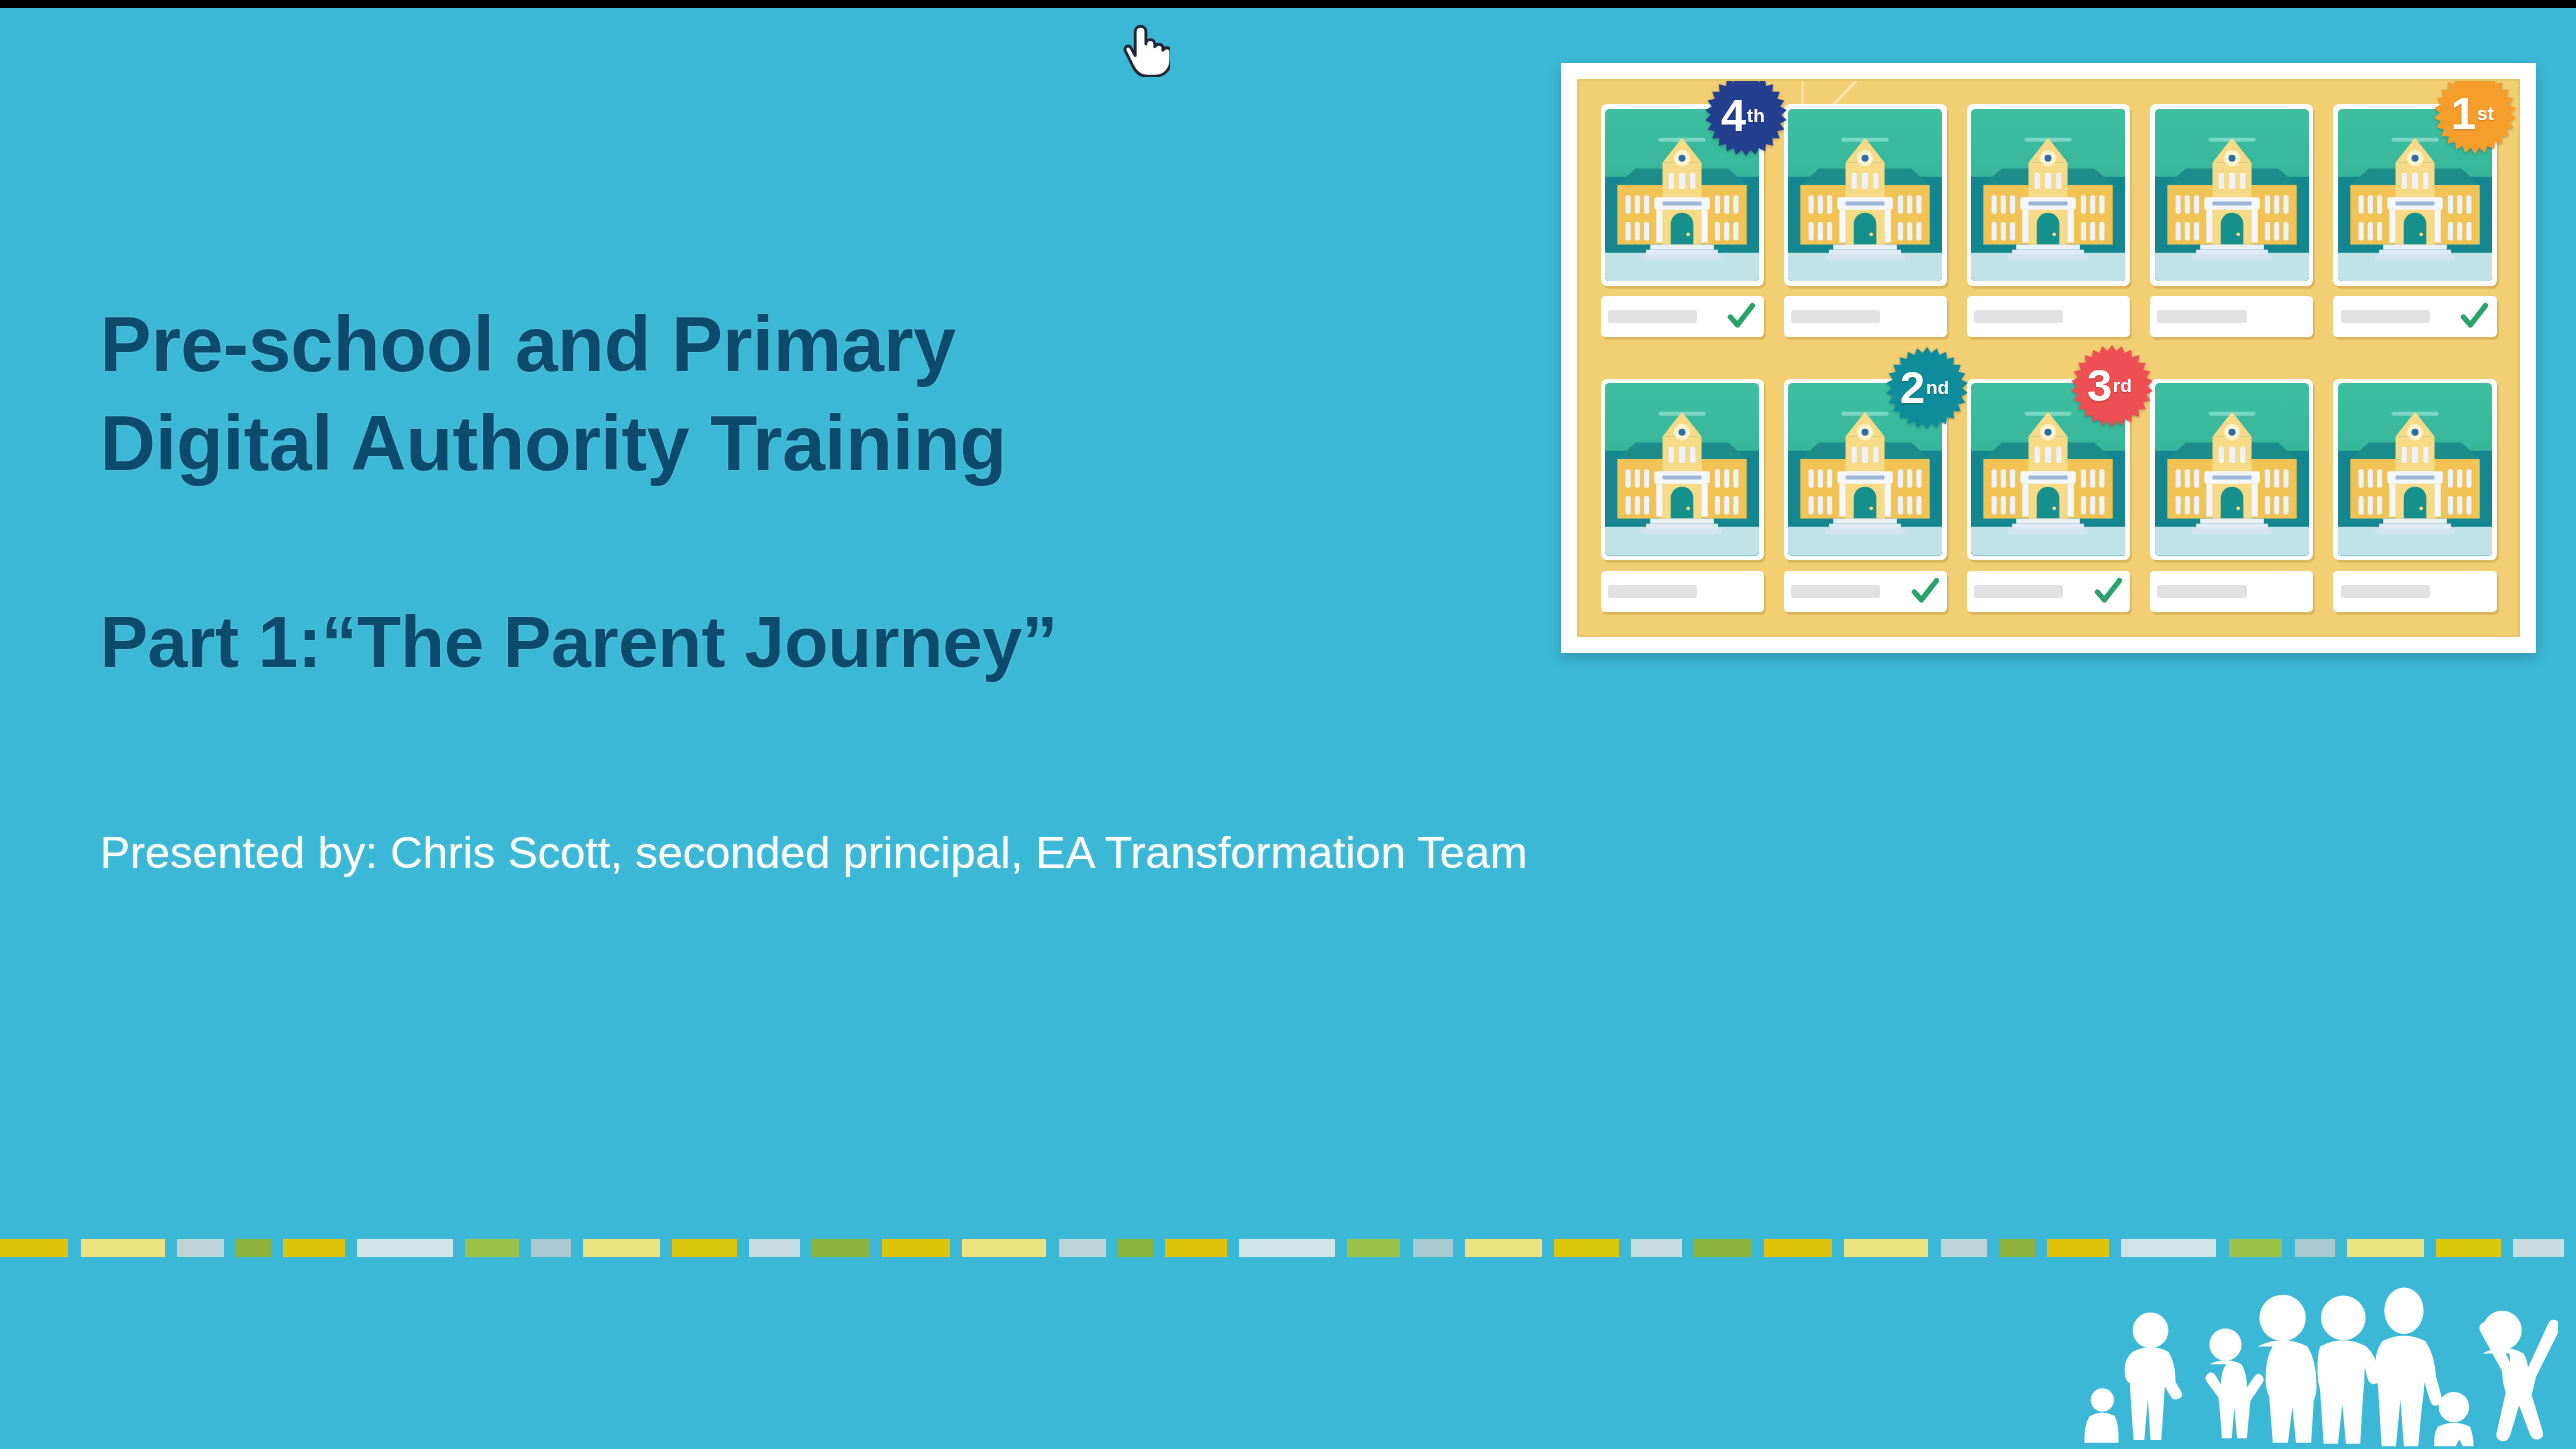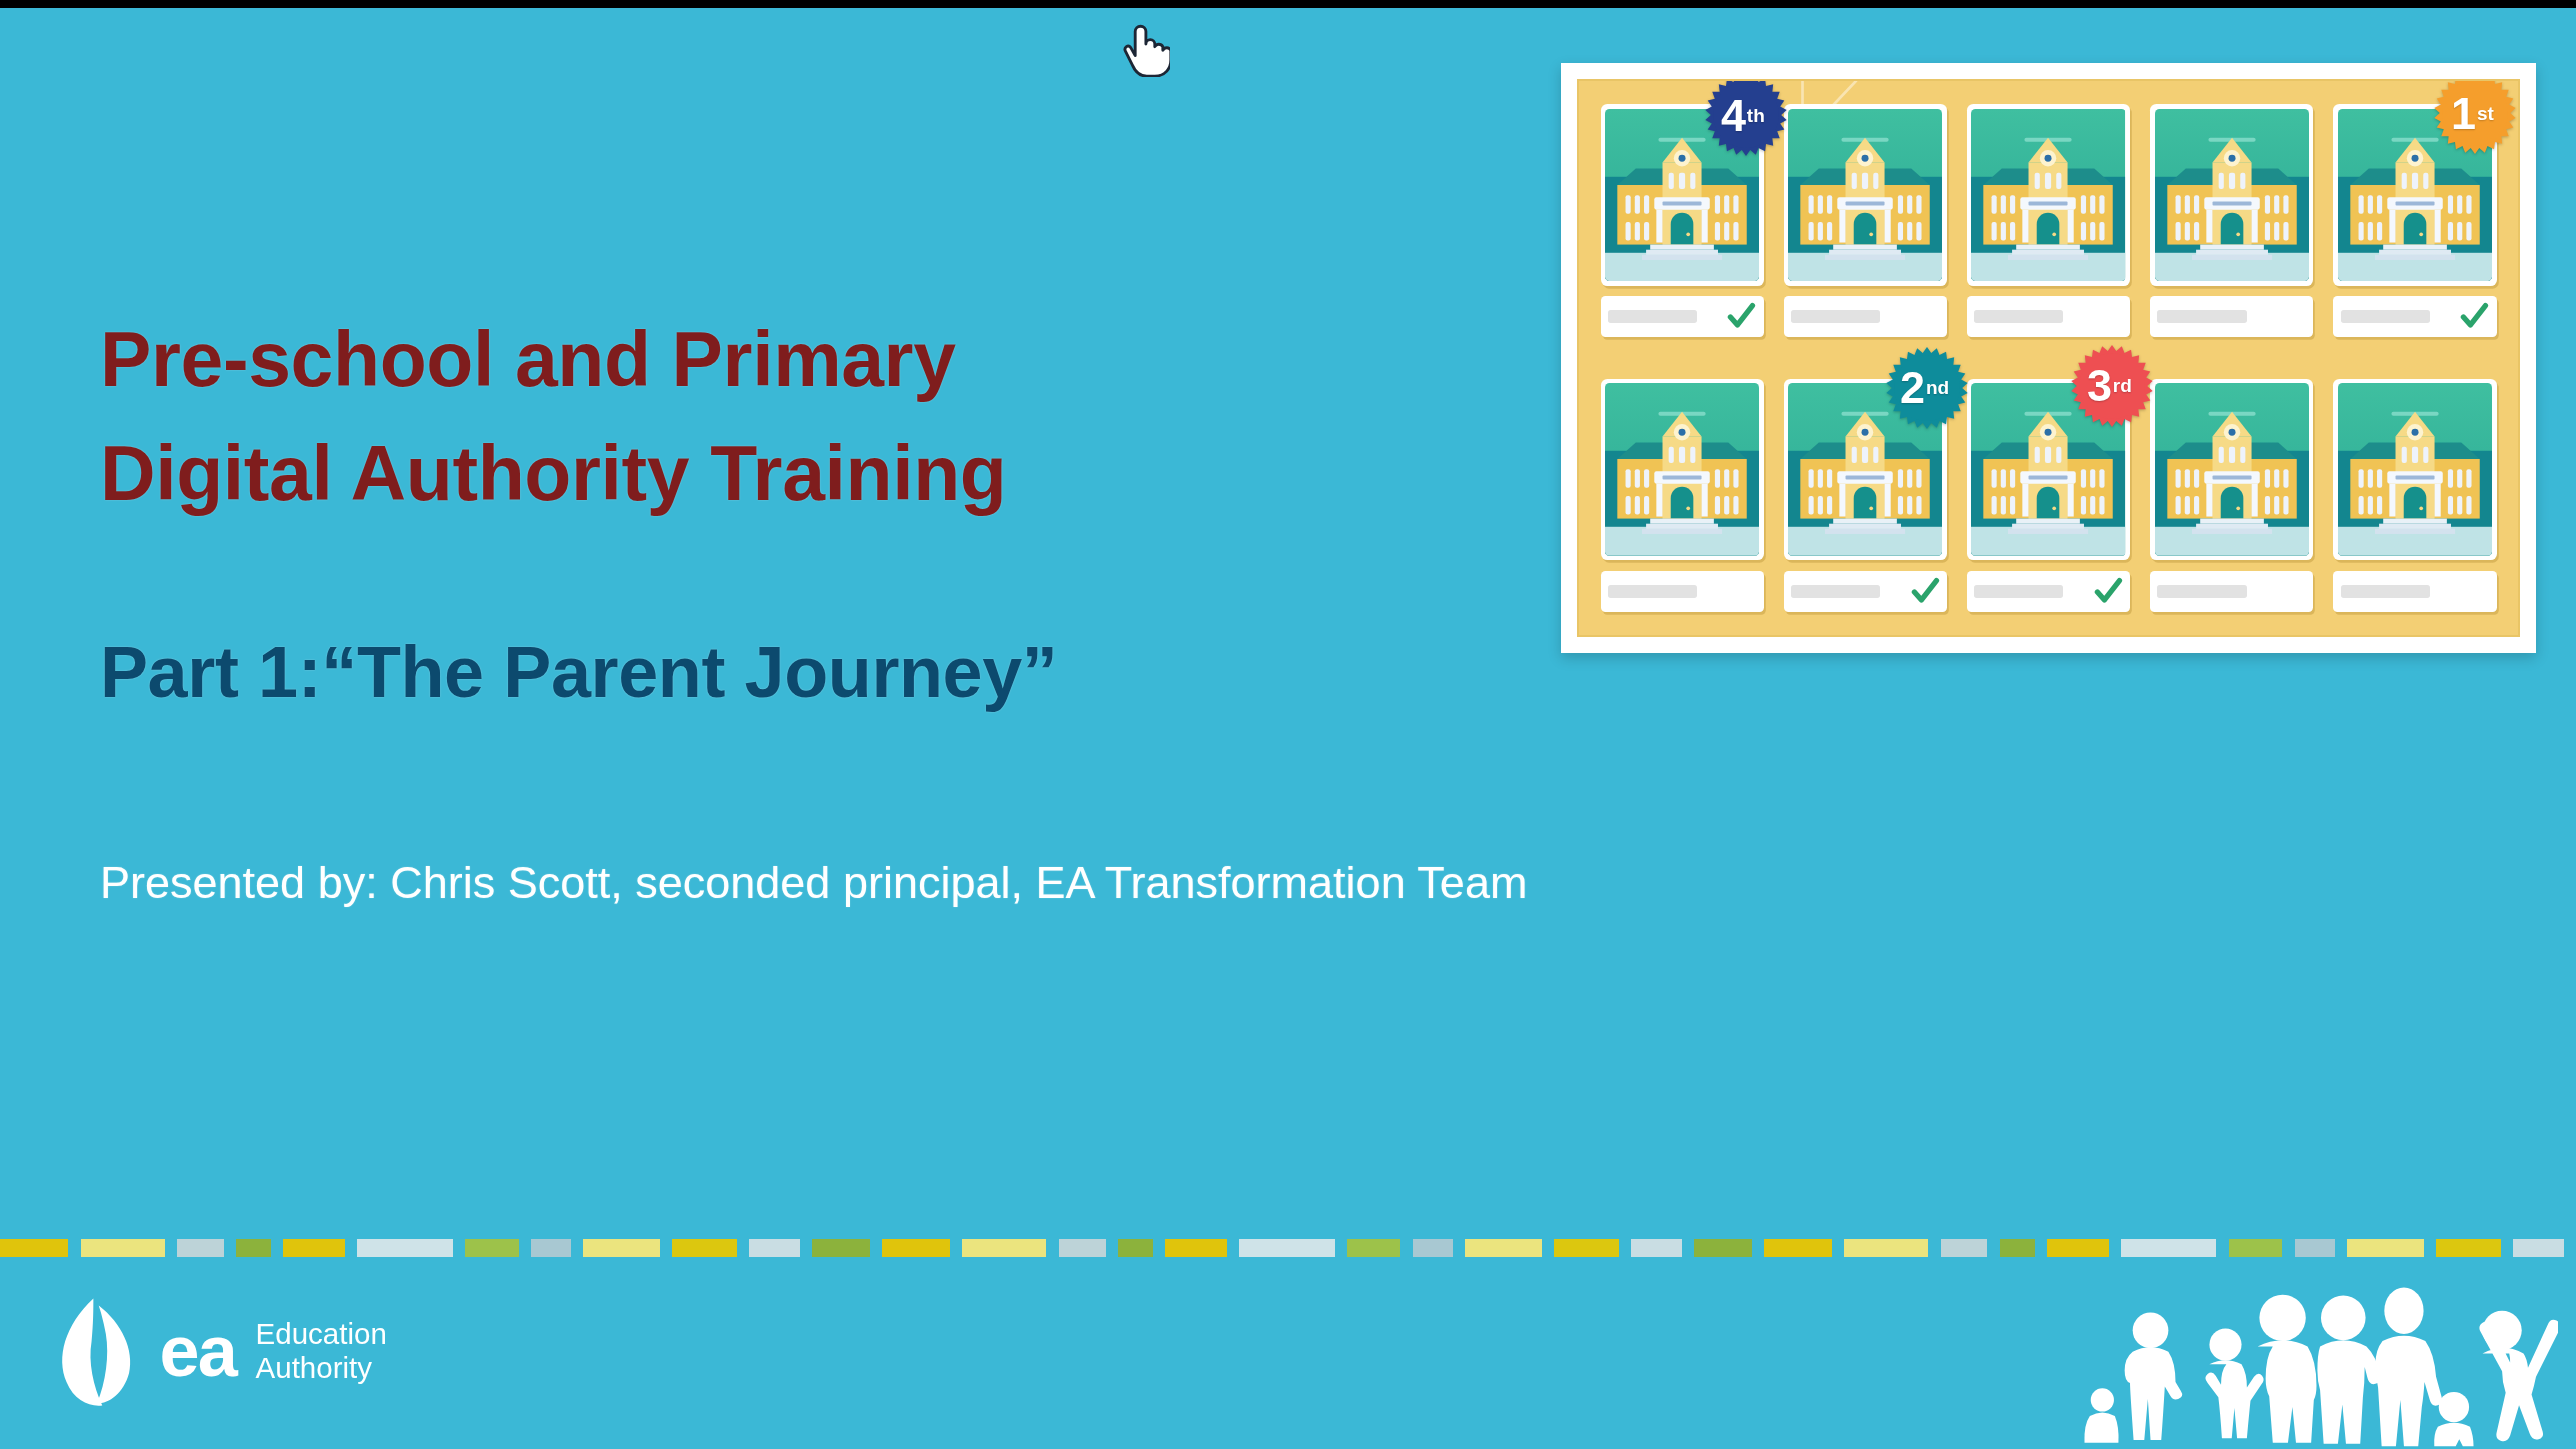--- a/index.html
+++ b/index.html
@@ -15,26 +15,25 @@
   }
   .topbar{
     position:absolute;left:0;top:0;width:2576px;height:8px;background:#000;z-index:60;
   }
 
   
   .text-col{
     position:absolute;left:100px;top:295px;width:1431px;
   }
   .title{
-    color:#7f1d1d;font-weight:bold;
+    color:#0c4a6e;font-weight:bold;
     font-size:77px;line-height:1.28;
     letter-spacing:-0.4px;
     text-shadow:0 0 1.8px rgba(255,255,255,.35);
     white-space:nowrap;
-    margin-top:15px;
   }
   .part{
     color:#0c4a6e;font-weight:bold;
     font-size:72px;line-height:1.2;
     margin-top:107px;
     letter-spacing:-0.4px;
     text-shadow:0 0 1.8px rgba(255,255,255,.35);
     white-space:nowrap;
   }
   .intake{
@@ -900,31 +899,20 @@
       <div class="dash" style="width: 79px; background: rgb(235, 228, 126);"></div>
       <div class="dash" style="width: 12.5px; background: transparent;"></div>
       <div class="dash" style="width: 66px; background: rgb(220, 199, 15);"></div>
       <div class="dash" style="width: 12.5px; background: transparent;"></div>
       <div class="dash" style="width: 52px; background: rgb(201, 221, 227);"></div>
       <div class="dash" style="width: 12.5px; background: transparent;"></div>
     </div>
 
   <div class="footer">
 
-    <div class="ea-logo">
-      <svg class="ea-mark" viewBox="0 0 120 130">
-        <path d="M52 6 C20 36 10 72 22 100 C30 120 48 128 62 126 C52 104 46 78 50 54 C52 34 52 18 52 6 Z" fill="#ffffff"></path>
-        <path d="M58 14 C84 34 98 64 92 90 C86 112 70 124 56 124 C66 100 70 70 66 46 C63 30 60 20 58 14 Z" fill="#ffffff"></path>
-      </svg>
-      <div class="ea-word">ea</div>
-      <div class="ea-sub">
-        <div>Education</div>
-        <div>Authority</div>
-      </div>
-    </div>
 
     <svg class="kids" viewBox="0 0 540 195">
       <g fill="#ffffff">
 
         <circle cx="30" cy="140" r="13"></circle>
         <path d="M16 158 q14 -8 28 0 q5 12 4 30 h-38 q-1 -20 6 -30 Z"></path>
 
         <circle cx="84" cy="62" r="20"></circle>
         <path d="M64 86 q20 -10 40 0 q8 12 8 34 l6 10 q4 6 -3 9 q-6 2 -9 -4 l-6 -10 q-2 34 -4 60 h-12 l-3 -46 l-4 46 h-12 q-4 -56 -4 -64 q-6 -2 -6 -14 q0 -14 9 -21 Z"></path>
 

